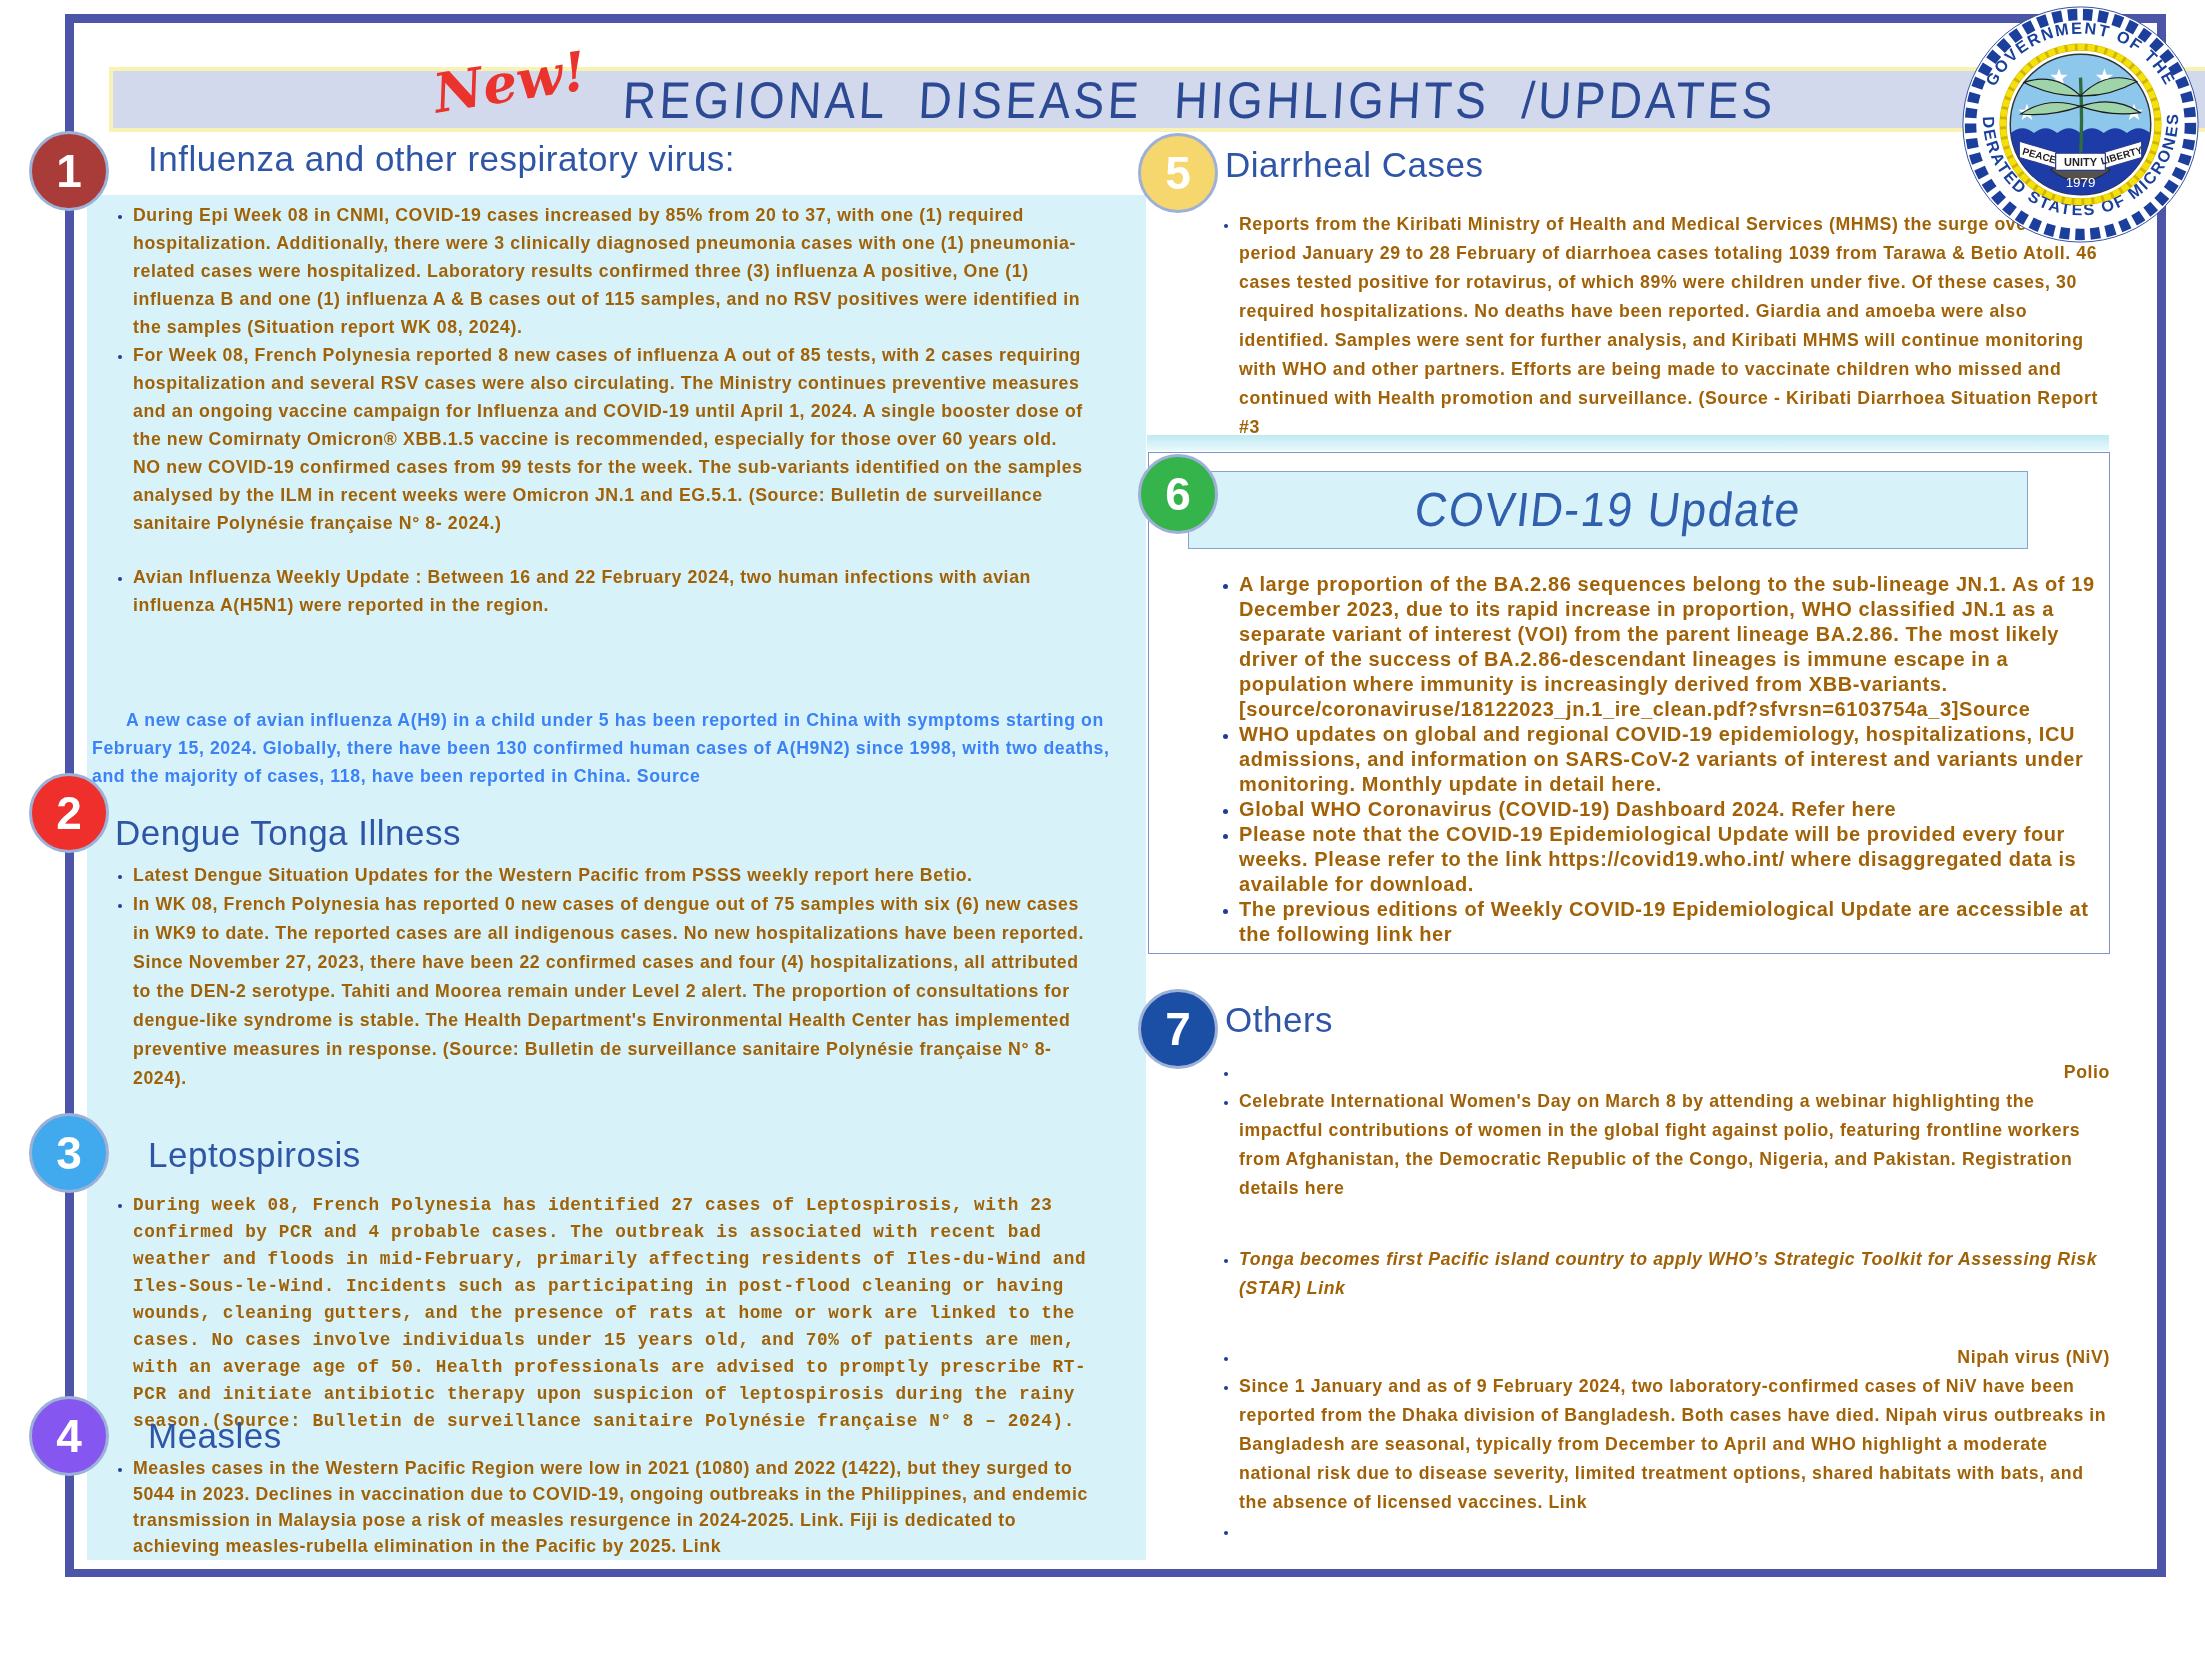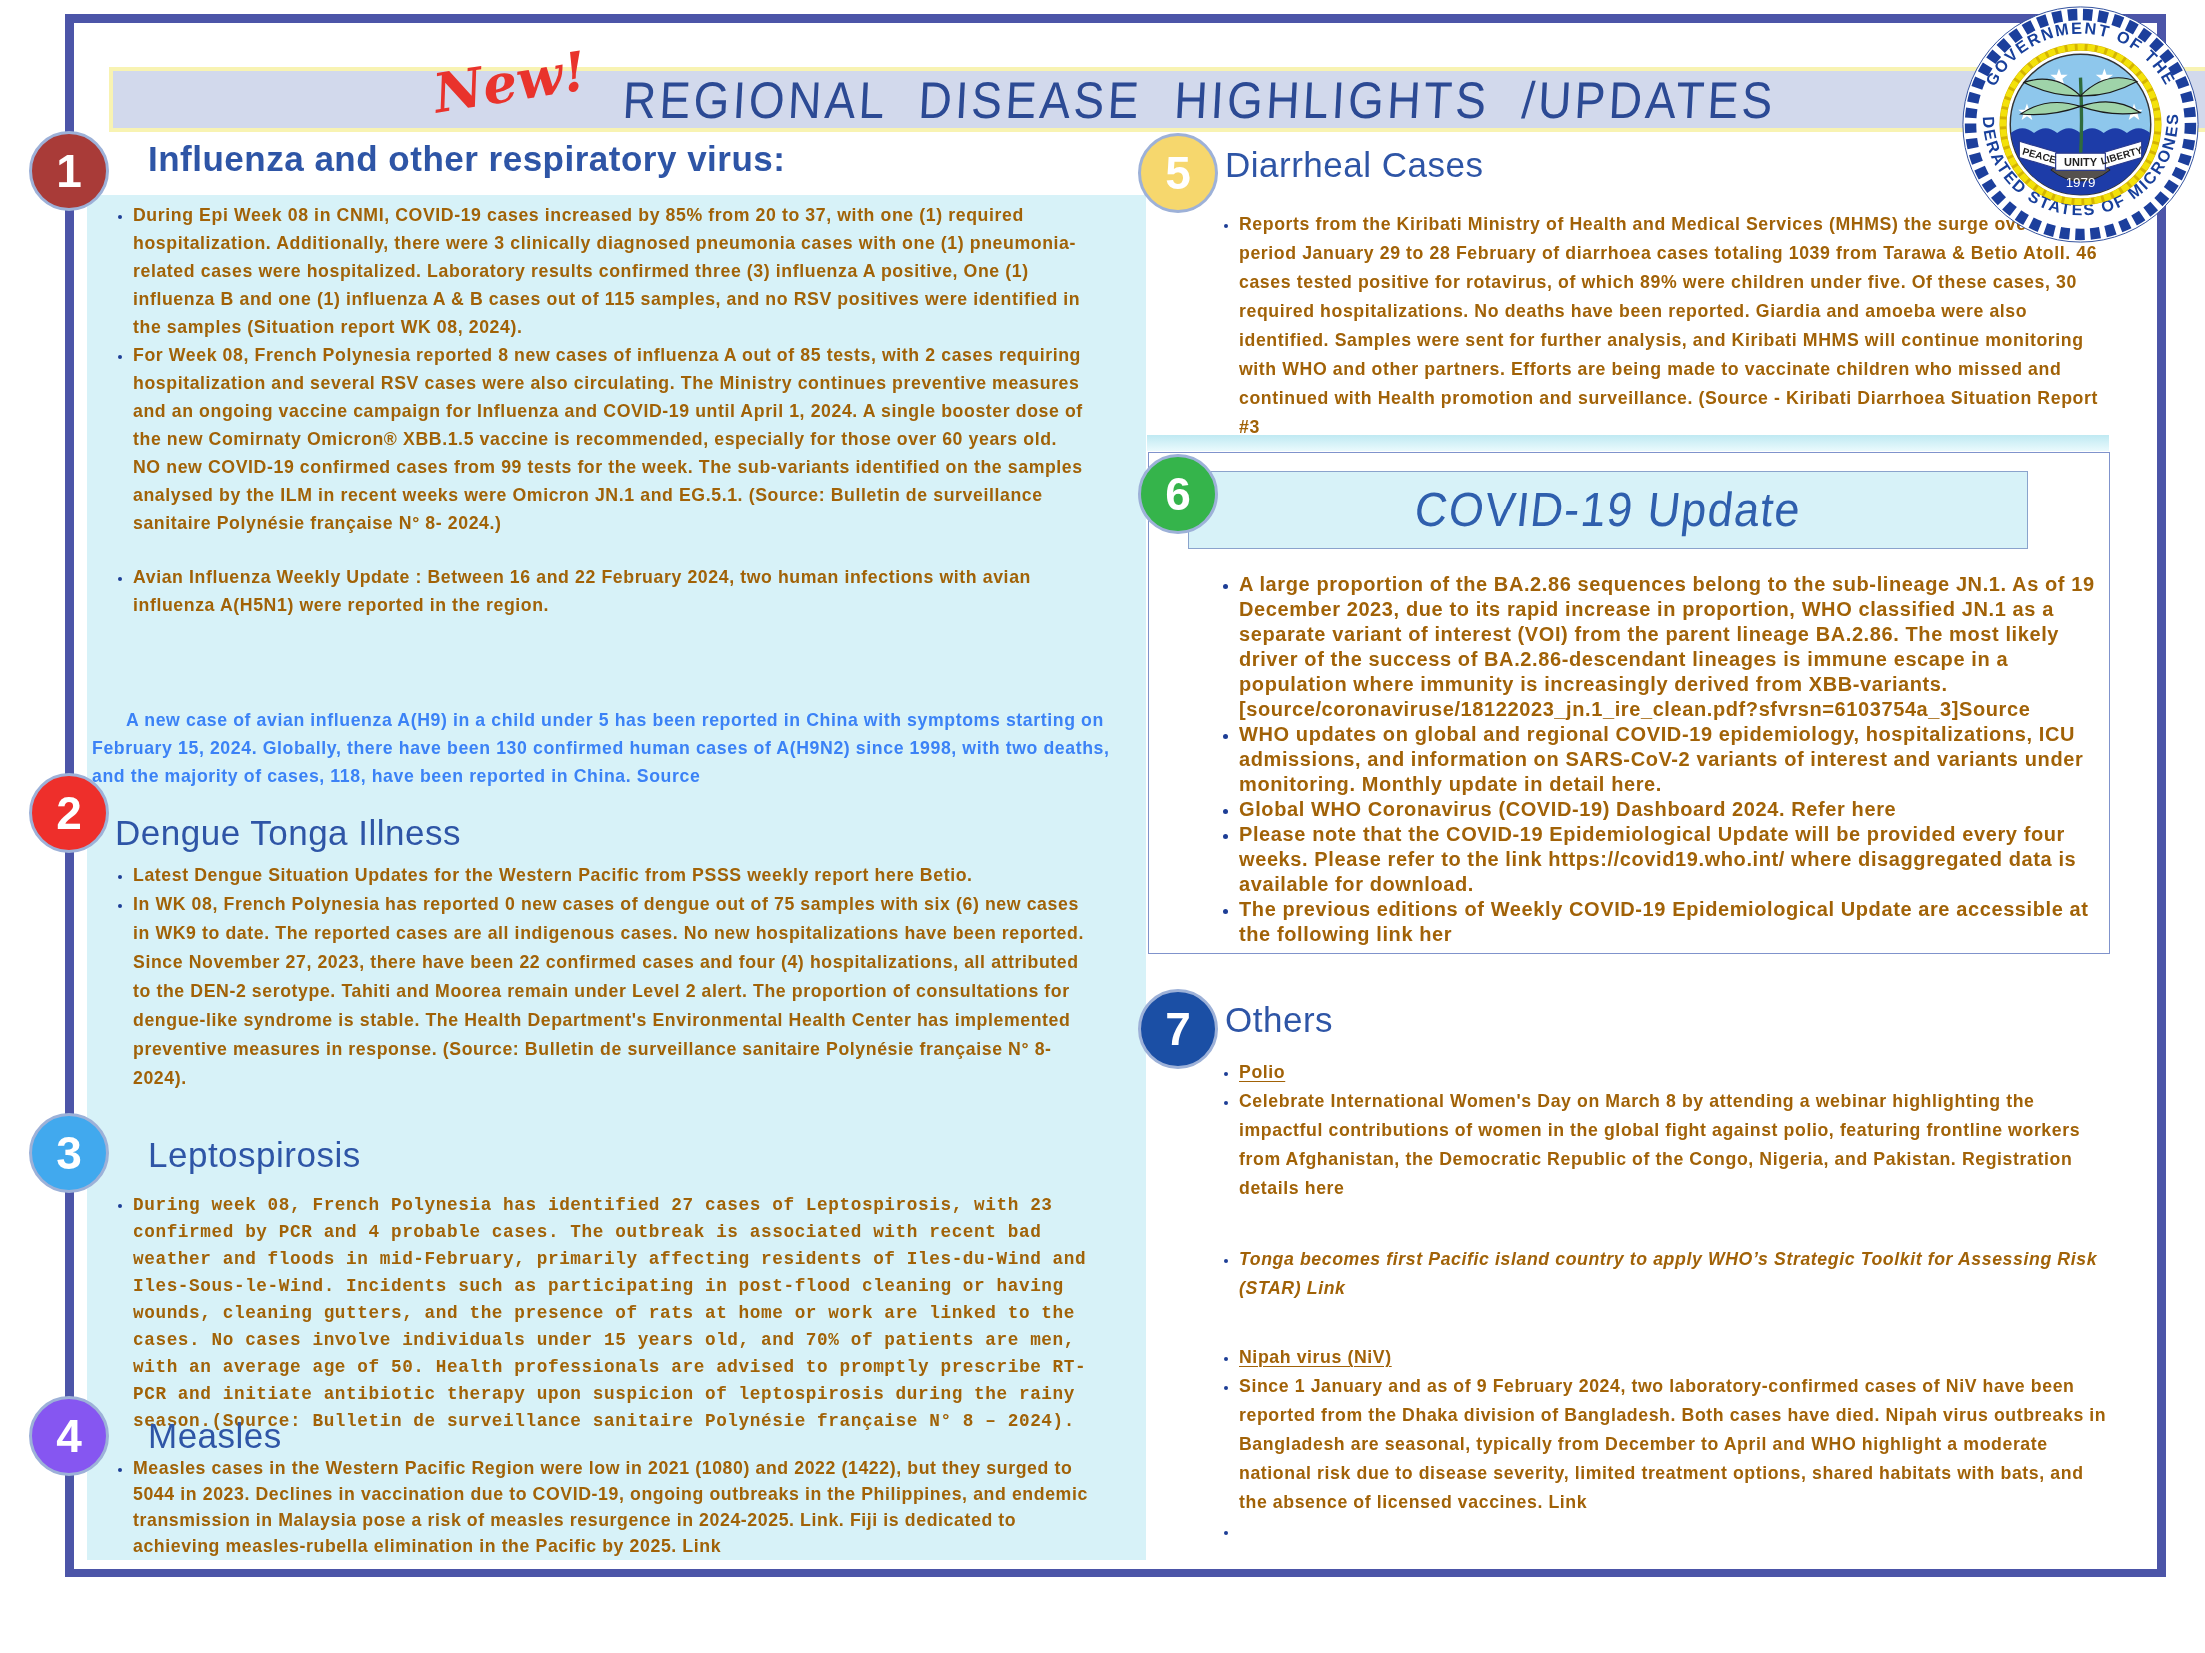--- a/index.html
+++ b/index.html
@@ -57,21 +57,21 @@
   .cont-para{position:absolute;left:92px;top:706px;width:1024px;color:#3b82f6;font-weight:700;
       letter-spacing:0.6px;font-size:17.7px;line-height:28px;text-indent:34px;margin:0;z-index:4;}
   .s2-list{left:110px;top:861px;width:962px;font-size:17.7px;line-height:29px;}
   .s3-list{left:110px;top:1192px;width:967px;font-size:17.7px;line-height:27px;font-family:Liberation Mono, monospace;}
   .s4-list{left:110px;top:1455px;width:962px;font-size:17.7px;line-height:26px;}
   .s5-list{left:1216px;top:210px;width:876px;font-size:17.7px;line-height:29px;}
   .covid-list{left:1216px;top:572px;width:861px;font-size:20px;line-height:25px;}
   .s7-list{left:1216px;top:1058px;width:871px;font-size:17.7px;line-height:29px;}
   .s7-list li.gap-top{margin-top:42px;font-style:italic;}
   .s7-list li.gap-top-lg{margin-top:40px;}
-  li.link-item{text-decoration:underline;text-underline-offset:3.4px;text-decoration-thickness:1.4px;}
+  li.link-item{text-underline-offset:3.4px;text-decoration-thickness:1.4px;text-align:right;}
   li.empty-item{min-height:26px;}
 
   
   .seal{position:absolute;left:1961px;top:4.8px;width:239px;height:239px;z-index:7;}
 </style>
 </head>
 <body>
 
 <div class="page">
 
@@ -122,21 +122,21 @@
     </g>
     <text x="0" y="0" transform="translate(-88,72) rotate(16)" text-anchor="middle" font-size="21" font-weight="700" fill="#222222" font-family="Liberation Sans, sans-serif">PEACE</text>
     <text x="0" y="86" text-anchor="middle" font-size="23" font-weight="700" fill="#222222" font-family="Liberation Sans, sans-serif">UNITY</text>
     <text x="0" y="0" transform="translate(88,72) rotate(-16)" text-anchor="middle" font-size="21" font-weight="700" fill="#222222" font-family="Liberation Sans, sans-serif">LIBERTY</text>
     <text x="0" y="130" text-anchor="middle" font-size="28" font-weight="400" fill="#ffffff" font-family="Liberation Sans, sans-serif">1979</text>
   </svg>
 
   <div class="left-panel"></div>
 
   <div class="ncircle c1">1</div>
-  <div class="sec-title" style="left:148px;top:139px;font-weight:bold;">Influenza and other respiratory virus:</div>
+  <div class="sec-title" style="left:148px;top:139px;">Influenza and other respiratory virus:</div>
   <ul class="blist s1-list">
     <li>During Epi Week 08 in CNMI, COVID-19 cases increased by 85% from 20 to 37, with one (1) required hospitalization. Additionally, there were 3 clinically diagnosed pneumonia cases with one (1) pneumonia-related cases were hospitalized. Laboratory results confirmed three (3) influenza A positive, One (1) influenza B and one (1) influenza A &amp; B cases out of 115 samples, and no RSV positives were identified in the samples (Situation report WK 08, 2024).</li>
     <li>For Week 08, French Polynesia reported 8 new cases of influenza A out of 85 tests, with 2 cases requiring hospitalization and several RSV cases were also circulating. The Ministry continues preventive measures and an ongoing vaccine campaign for Influenza and COVID-19 until April 1, 2024. A single booster dose of the new Comirnaty Omicron® XBB.1.5 vaccine is recommended, especially for those over 60 years old. NO new COVID-19 confirmed cases from 99 tests for the week. The sub-variants identified on the samples analysed by the ILM in recent weeks were Omicron JN.1 and EG.5.1. (Source: Bulletin de surveillance sanitaire Polynésie française N° 8- 2024.)</li>
     <li class="gap-top">Avian Influenza Weekly Update : Between 16 and 22 February 2024, two human infections with avian influenza A(H5N1) were reported in the region.</li>
   </ul>
   <p class="cont-para">A new case of avian influenza A(H9) in a child under 5 has been reported in China with symptoms starting on February 15, 2024. Globally, there have been 130 confirmed human cases of A(H9N2) since 1998, with two deaths, and the majority of cases, 118, have been reported in China. Source</p>
 
   <div class="ncircle c2">2</div>
   <div class="sec-title" style="left:115px;top:813px;">Dengue Tonga Illness</div>
   <ul class="blist s2-list">

